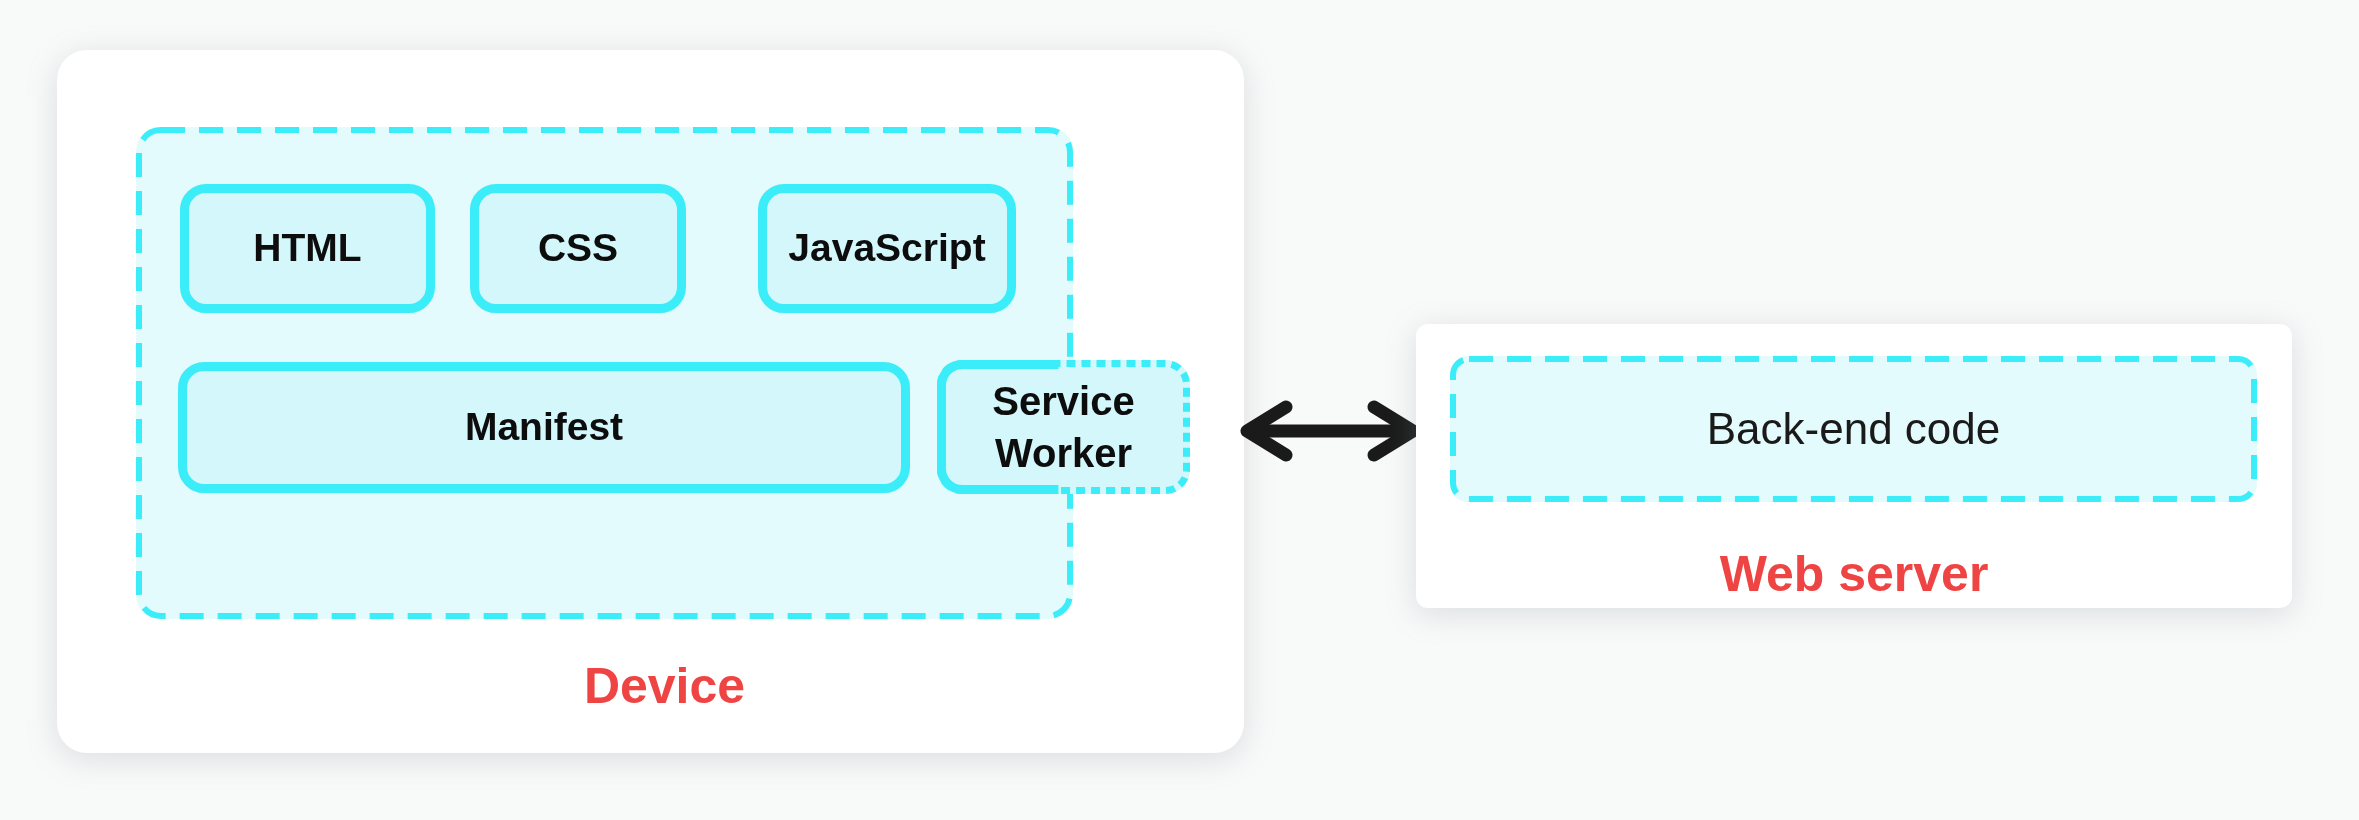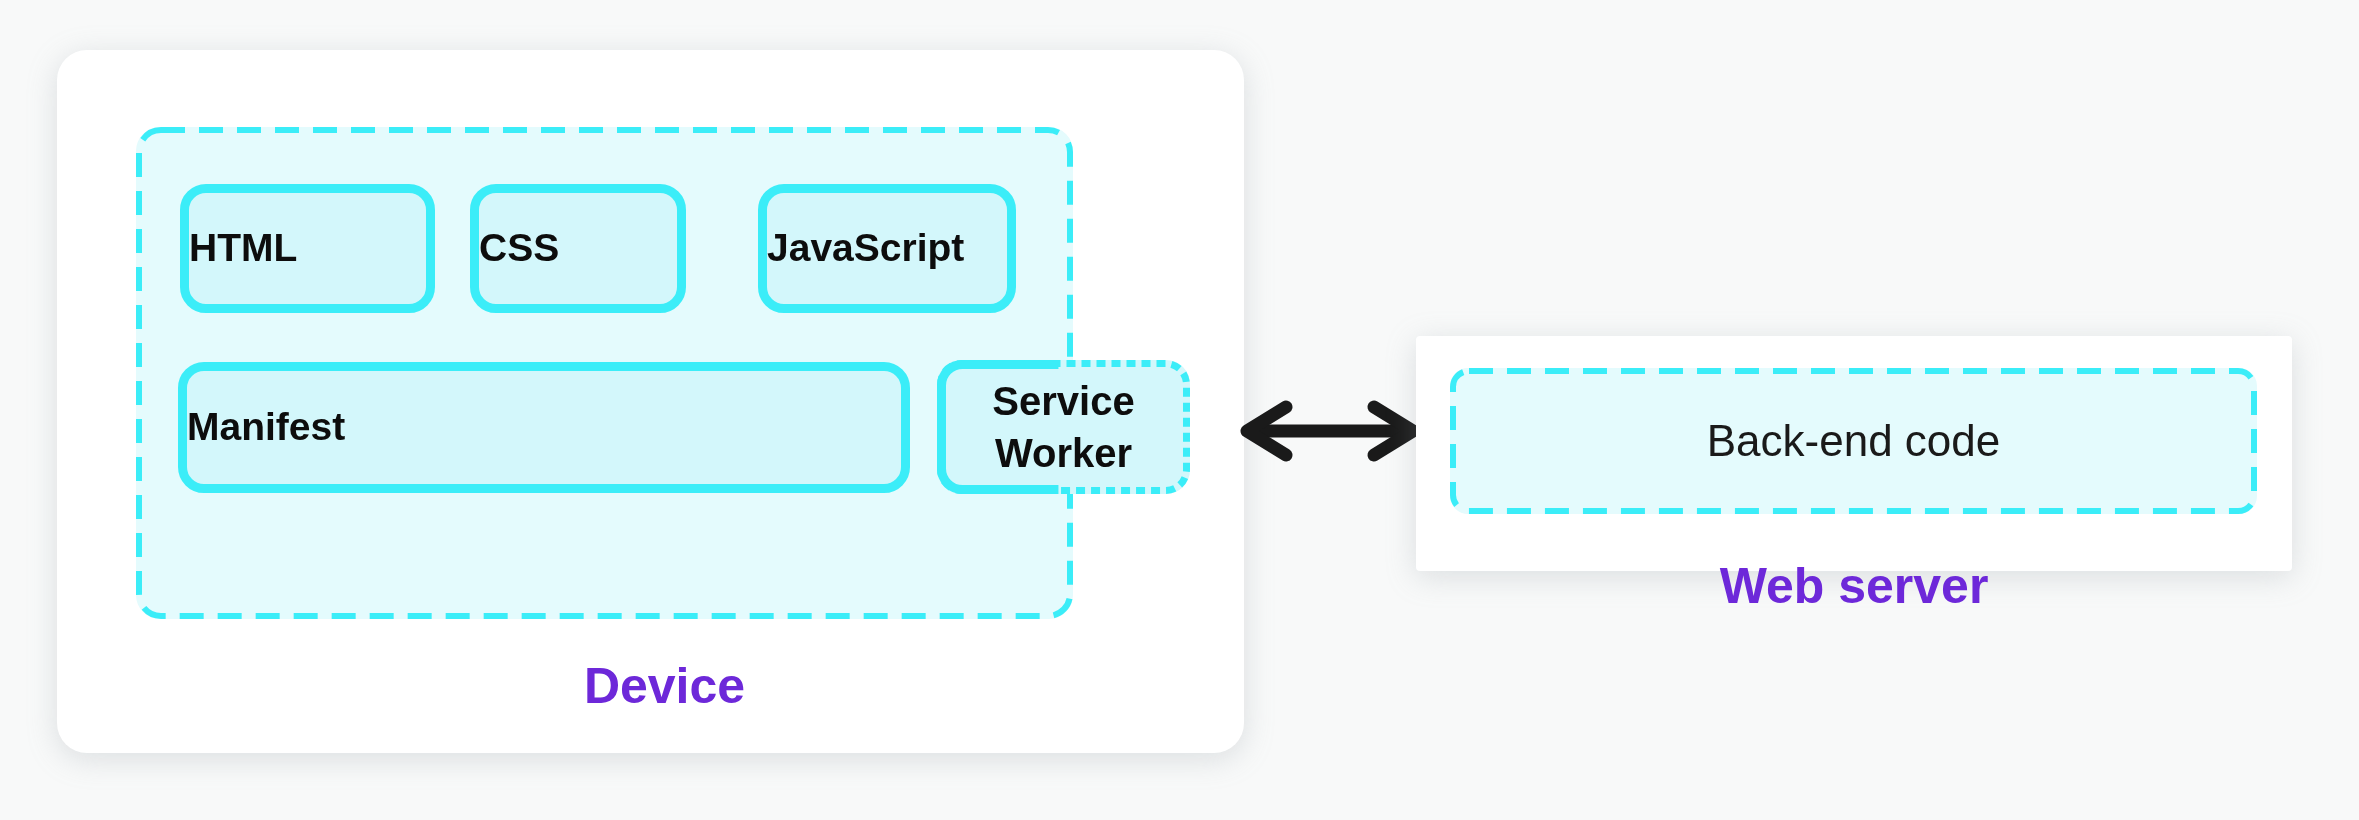--- a/index.html
+++ b/index.html
@@ -20,23 +20,23 @@
     position: absolute;
     background: #FFFFFF;
     box-shadow: 0 6px 30px rgba(145, 155, 160, 0.28);
   }
   .device-card {
     left: 57px; top: 50px;
     width: 1187px; height: 703px;
     border-radius: 30px;
   }
   .server-card {
-    left: 1416px; top: 336px;
-    width: 876px; height: 235px;
-    border-radius: 4px;
+    left: 1416px; top: 324px;
+    width: 876px; height: 284px;
+    border-radius: 12px;
   }
   .group {
     position: absolute;
     background: #E4FBFD;
   }
   .frontend-group {
     left: 79px; top: 77px;
     width: 937px; height: 492px;
     border-radius: 24px;
   }
@@ -56,20 +56,21 @@
     pointer-events: none;
   }
   .code-box {
     position: absolute;
     background: #D3F7FB;
     border: 9px solid #3BEDF8;
     border-radius: 26px;
     box-sizing: border-box;
     display: flex;
     align-items: center;
+    justify-content: center;
     font-weight: bold;
     font-size: 39px;
     line-height: 1.1;
     color: #0D0D0D;
   }
   .box-html       { left: 44px;  top: 57px;  width: 255px; height: 129px; }
   .box-css        { left: 334px; top: 57px;  width: 216px; height: 129px; }
   .box-javascript { left: 622px; top: 57px;  width: 258px; height: 129px; }
   .box-manifest   { left: 42px;  top: 235px; width: 732px; height: 131px; }
   .sw-box {
@@ -108,21 +109,21 @@
     top: 400px;
     text-align: center;
   }
   .card-title {
     position: absolute;
     left: 0; right: 0;
     text-align: center;
     font-weight: bold;
     font-size: 50px;
     line-height: 60px;
-    color: #6d28d9;
+    color: #ef4444;
   }
   .device-title { top: 606px; margin-left: 28px; }
   .server-title { top: 220px; }
   .connector {
     position: absolute;
     left: 1222px; top: 394px;
     width: 216px; height: 74px;
   }
 </style>
 </head>

